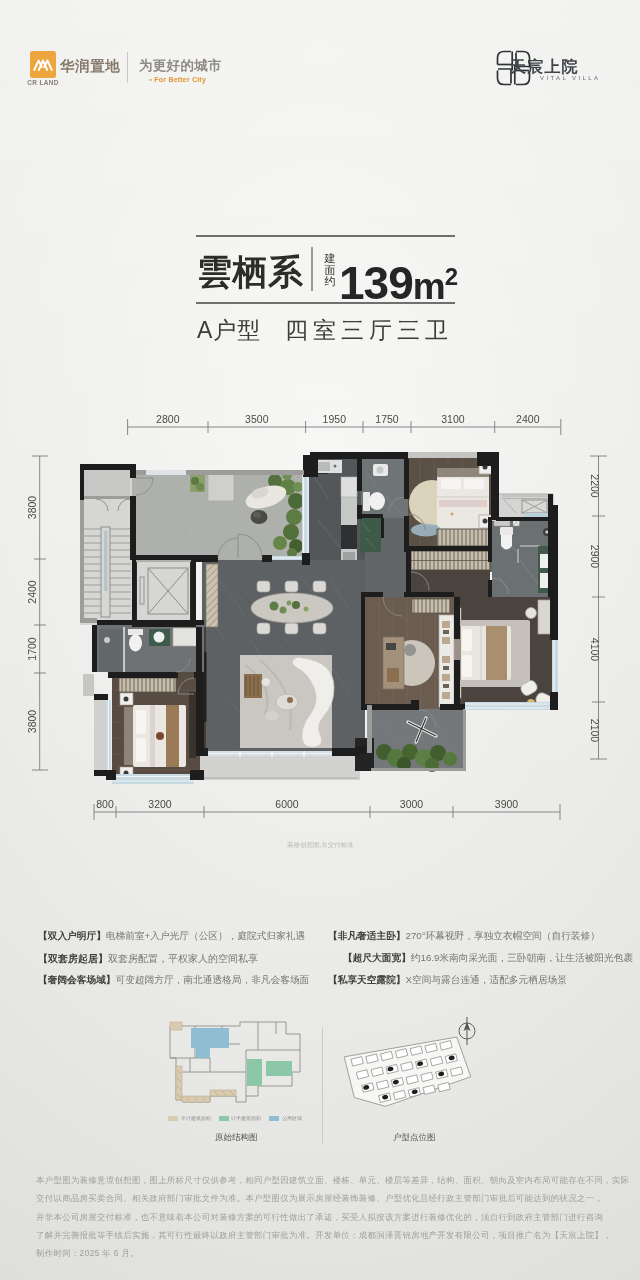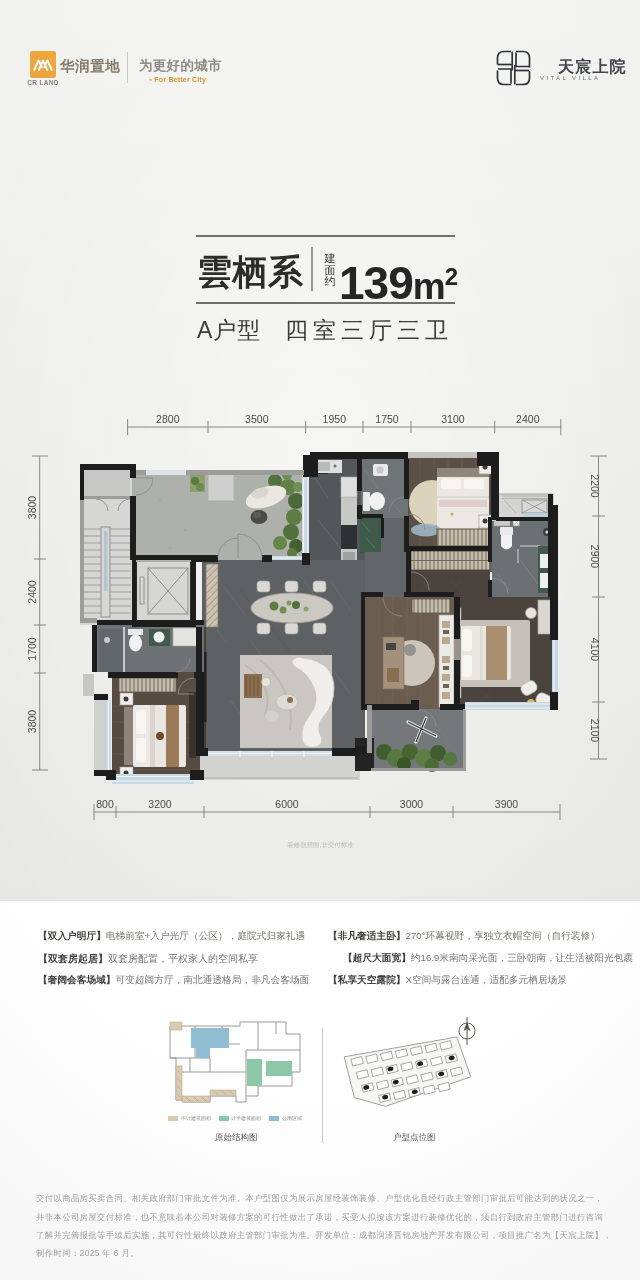--- a/index.html
+++ b/index.html
@@ -1,17 +1,17 @@
 <!DOCTYPE html>
 <html><head>
 <meta charset="utf-8">
 <style>
   html,body{margin:0;padding:0;}
   body{width:640px;height:1280px;overflow:hidden;font-family:"Liberation Sans",sans-serif;}
-  #page{position:relative;width:640px;height:901px;
+  #page{position:relative;width:640px;height:1280px;
     background:linear-gradient(180deg,#f2f2f0 0%,#ededeb 30%,#e9e9e7 60%,#e7e7e5 100%);}
   .abs{position:absolute;}
 </style>
 </head>
 <body>
 <div id="page">
 
   <div class="abs" style="left:0;top:0;width:640px;height:1280px;background:radial-gradient(ellipse 120% 90% at 50% 35%, rgba(255,255,255,0.55) 0%, rgba(255,255,255,0) 55%, rgba(120,120,118,0.12) 100%);"></div>
 
   <svg class="abs" style="left:30px;top:51px;" width="26" height="27" viewBox="0 0 26 27">
@@ -42,21 +42,21 @@
       <path d="M20 1.5 L27 1.5 Q33.5 1.5 33.5 8 L33.5 17.5"></path>
       <path d="M20 2.5 L20 16.5 L33.5 16.5"></path>
       <path d="M33.5 21 L33.5 28 Q33.5 34.5 27 34.5 L20 34.5"></path>
       <path d="M33 20.5 L18.8 20.5"></path>
       <path d="M18.8 34.5 L18.8 15"></path>
       <path d="M15 34.5 L8 34.5 Q1.5 34.5 1.5 28 L1.5 20.5"></path>
       <path d="M15 33.5 L15 19 L2 19"></path>
     </g>
   </svg>
 
-  <div class="abs" style="left:558px;top:57px;font-size:16px;color:#41454a;letter-spacing:1.2px;font-weight:bold;">天宸上院</div>
+  <div class="abs" style="left:510px;top:57px;font-size:16px;color:#41454a;letter-spacing:1.2px;font-weight:bold;">天宸上院</div>
 
   <div class="abs" style="left:540px;top:75px;font-size:6px;color:#6a6e72;letter-spacing:2.4px;">VITAL VILLA</div>
 
 
   <div class="abs" style="left:196px;top:235px;width:259px;height:1.5px;background:#6f6f6d;"></div>
 
   <div class="abs" style="left:197px;top:249px;font-size:35px;font-weight:bold;color:#2c2c2a;letter-spacing:0.5px;text-align:right;">雲栖系</div>
 
   <div class="abs" style="left:311px;top:247px;width:2px;height:44px;background:#9a9a98;"></div>
 
@@ -718,20 +718,21 @@
   <div class="abs" style="left:231px;top:1115px;font-size:5px;color:#8b8b88;">计半建筑面积</div>
 
   <div class="abs" style="left:269px;top:1116px;width:10px;height:5px;background:#8fbdd1;"></div>
   <div class="abs" style="left:282px;top:1115px;font-size:5px;color:#8b8b88;">公用区域</div>
 
   <div class="abs" style="left:215px;top:1132px;font-size:8.5px;color:#55544f;">原始结构图</div>
   <div class="abs" style="left:393px;top:1132px;font-size:8.5px;color:#55544f;">户型点位图</div>
 
   <div class="abs" style="left:322px;top:1028px;width:1px;height:115px;background:#c9c9c7;"></div>
 
+  <div class="abs" style="left:36px;top:1175px;font-size:8.4px;letter-spacing:0.35px;color:#9e9e9b;white-space:nowrap;">本户型图为装修意境创想图，图上所标尺寸仅供参考，相同户型因建筑立面、楼栋、单元、楼层等差异，结构、面积、朝向及室内布局可能存在不同，实际</div>
 
   <div class="abs" style="left:36px;top:1212px;font-size:8.4px;letter-spacing:0.35px;color:#9e9e9b;white-space:nowrap;">并非本公司房屋交付标准，也不意味着本公司对装修方案的可行性做出了承诺，买受人拟按该方案进行装修优化的，须自行到政府主管部门进行咨询</div>
 
   <div class="abs" style="left:36px;top:1193px;font-size:8.4px;letter-spacing:0.35px;color:#9e9e9b;white-space:nowrap;">交付以商品房买卖合同、相关政府部门审批文件为准。本户型图仅为展示房屋经装饰装修、户型优化且经行政主管部门审批后可能达到的状况之一，</div>
 
   <div class="abs" style="left:36px;top:1230px;font-size:8.4px;letter-spacing:0.35px;color:#9e9e9b;white-space:nowrap;">了解并完善报批等手续后实施，其可行性最终以政府主管部门审批为准。开发单位：成都润泽晋锦房地产开发有限公司，项目推广名为【天宸上院】，</div>
 
   <div class="abs" style="left:36px;top:1248px;font-size:8.4px;letter-spacing:0.35px;color:#9e9e9b;white-space:nowrap;">制作时间：2025 年 6 月。</div>
 </div>
 

